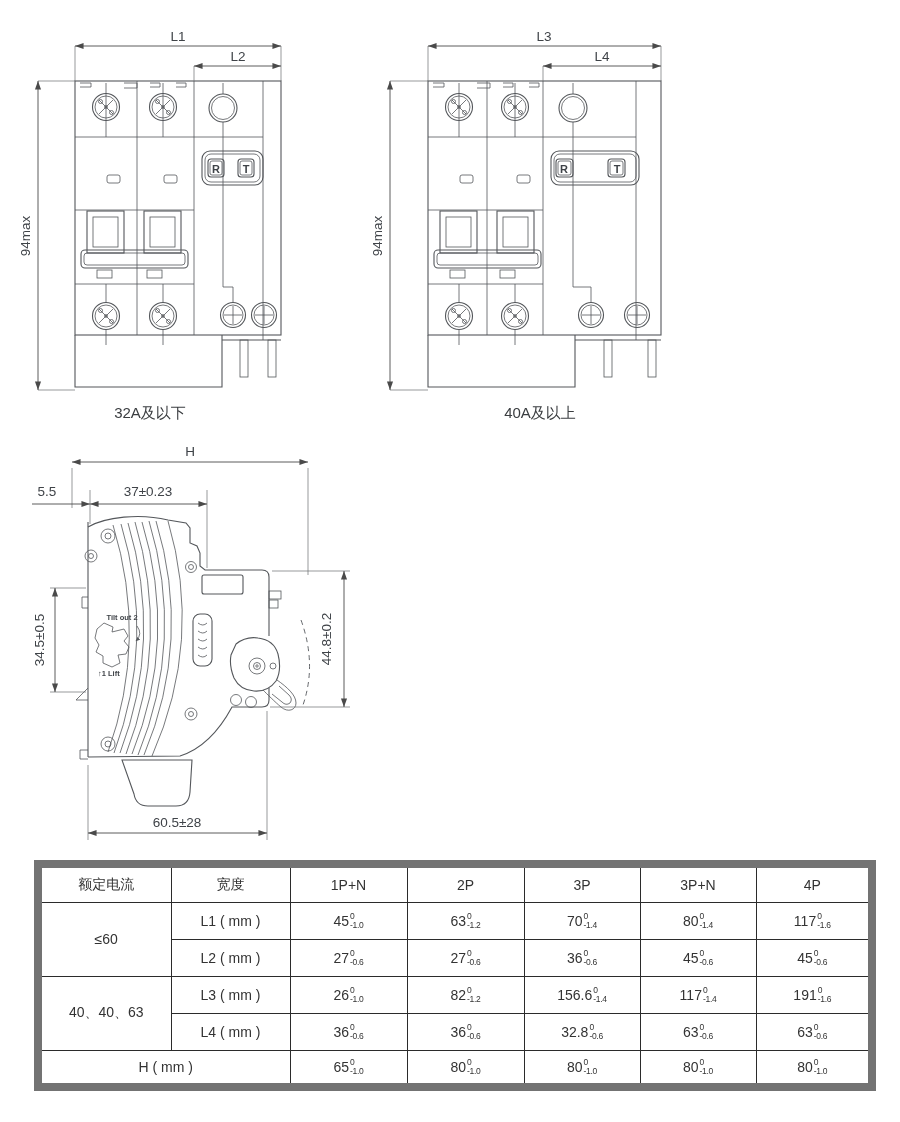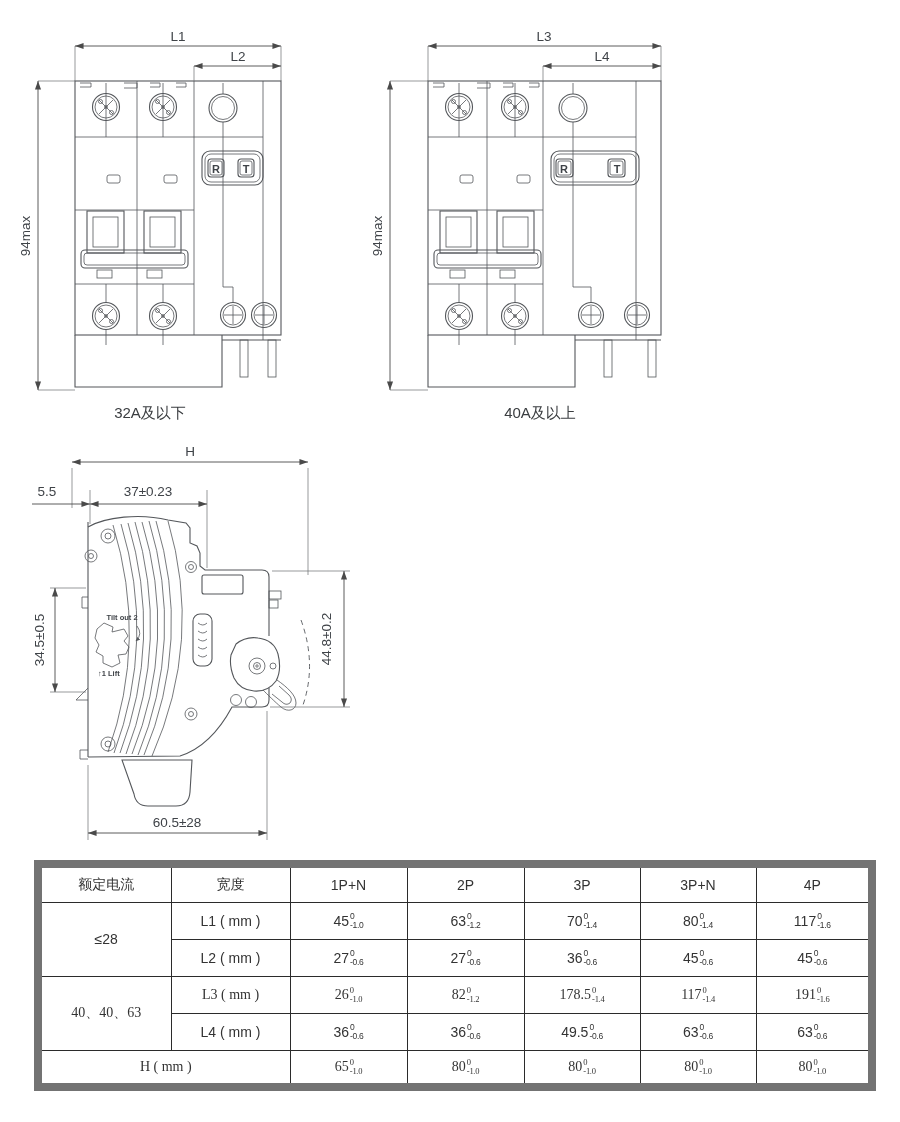--- a/index.html
+++ b/index.html
@@ -19,21 +19,21 @@
 
   
   #dim-table{position:absolute;left:34px;top:860px;width:834px;border-collapse:collapse;
              table-layout:fixed;}
   #dim-table th,#dim-table td{border:1.4px solid #2b2b2b;text-align:center;vertical-align:middle;
              font-size:14px;font-weight:normal;padding:0;color:#333;}
   #dim-table{border:8px solid #737373;}
   #dim-table tr{height:37px;}
   #dim-table tr.hdr{height:38px;}
   #dim-table tr.hdr th{font-size:14px;}
-  tr.group-top td{border-top:2px solid #222;font-family:Liberation Serif, serif;}
+  tr.group-top td{border-top:2px solid #222;}
   .tol{display:inline-flex;align-items:center;justify-content:flex-end;}
   .tv{font-size:14px;}
   .ts{display:inline-flex;flex-direction:column;line-height:1;font-size:8.5px;
       margin-left:1px;letter-spacing:-0.3px;text-align:left;}
   .ts span{display:block;height:9px;}
 </style>
 </head>
 <body>
 
 <div id="page">
@@ -379,21 +379,21 @@
         <tr class="hdr">
     <th>额定电流</th>
     <th>宽度</th>
     <th>1P+N</th>
     <th>2P</th>
     <th>3P</th>
     <th>3P+N</th>
     <th>4P</th>
   </tr>
   <tr>
-    <td rowspan="2">≤28</td>
+    <td rowspan="2">≤60</td>
     <td>L1 ( mm )</td>
     <td><span class="tol">
               <span class="tv">45</span>
               <span class="ts">
                 <span>0</span>
                 <span>-1.0</span>
               </span>
             </span></td>
     <td><span class="tol">
               <span class="tv">63</span>
@@ -473,21 +473,21 @@
               </span>
             </span></td>
     <td><span class="tol">
               <span class="tv">82</span>
               <span class="ts">
                 <span>0</span>
                 <span>-1.2</span>
               </span>
             </span></td>
     <td><span class="tol">
-              <span class="tv">178.5</span>
+              <span class="tv">156.6</span>
               <span class="ts">
                 <span>0</span>
                 <span>-1.4</span>
               </span>
             </span></td>
     <td><span class="tol">
               <span class="tv">117</span>
               <span class="ts">
                 <span>0</span>
                 <span>-1.4</span>
@@ -511,21 +511,21 @@
               </span>
             </span></td>
     <td><span class="tol">
               <span class="tv">36</span>
               <span class="ts">
                 <span>0</span>
                 <span>-0.6</span>
               </span>
             </span></td>
     <td><span class="tol">
-              <span class="tv">49.5</span>
+              <span class="tv">32.8</span>
               <span class="ts">
                 <span>0</span>
                 <span>-0.6</span>
               </span>
             </span></td>
     <td><span class="tol">
               <span class="tv">63</span>
               <span class="ts">
                 <span>0</span>
                 <span>-0.6</span>

